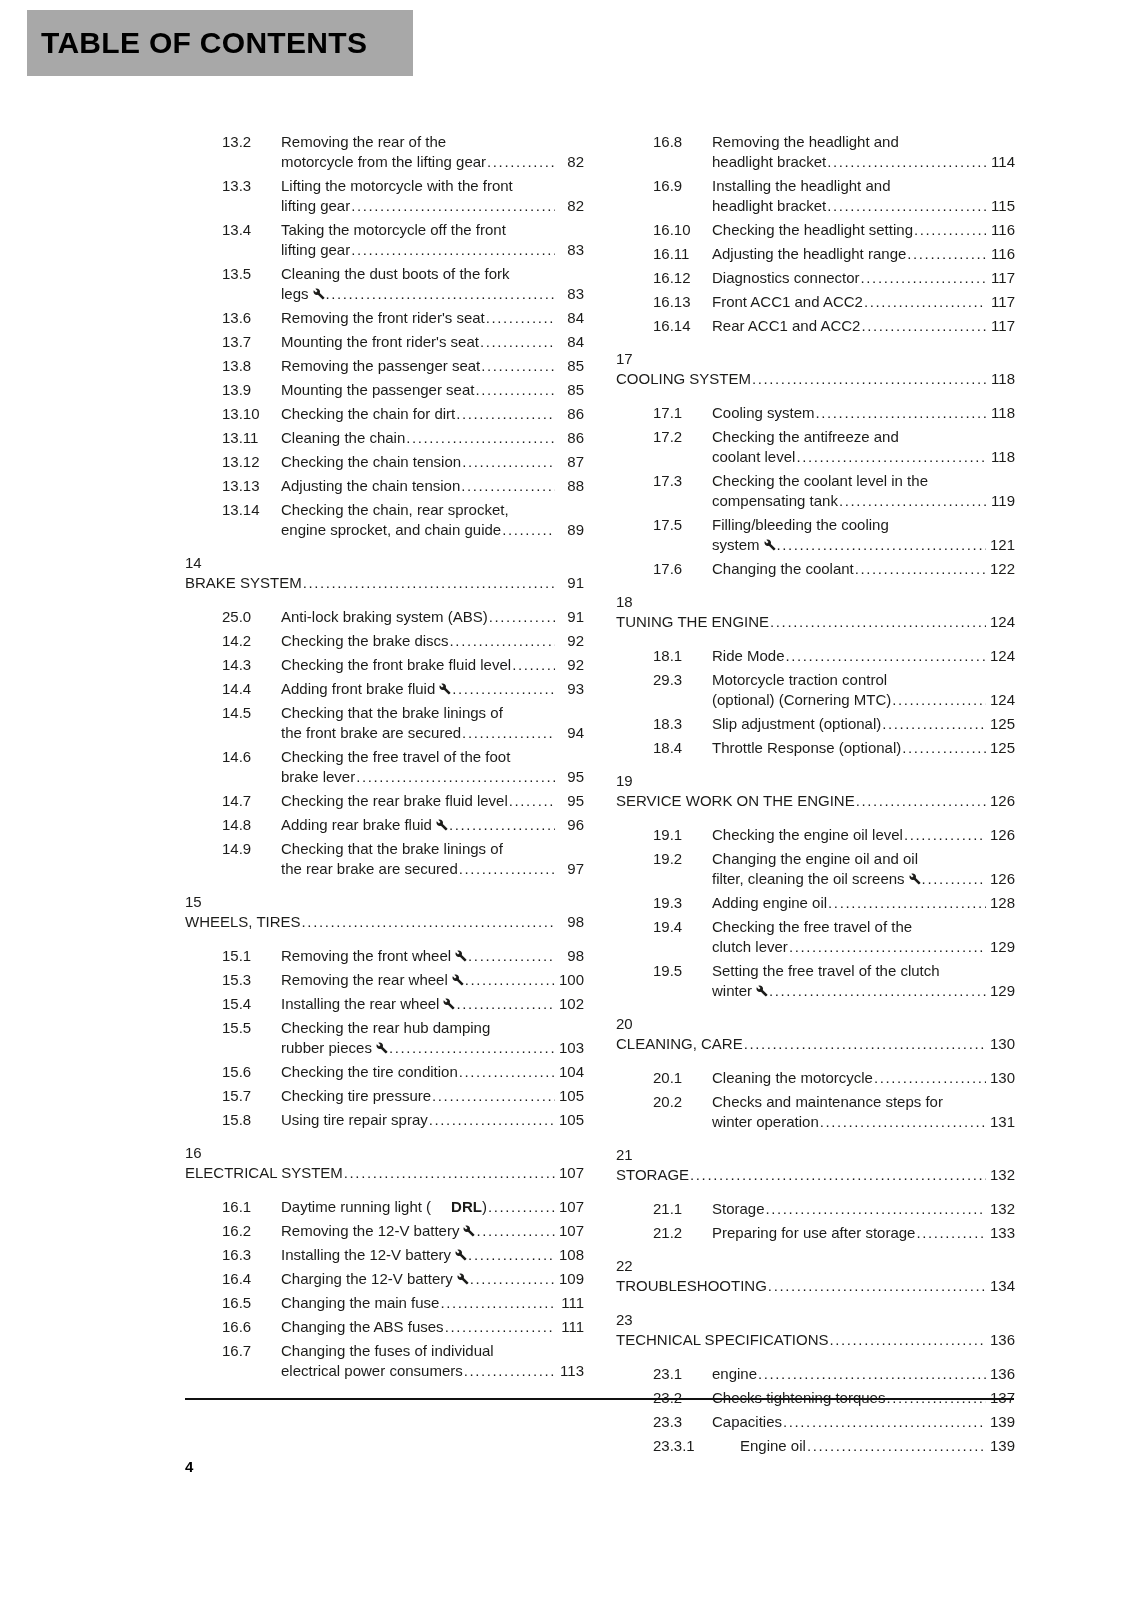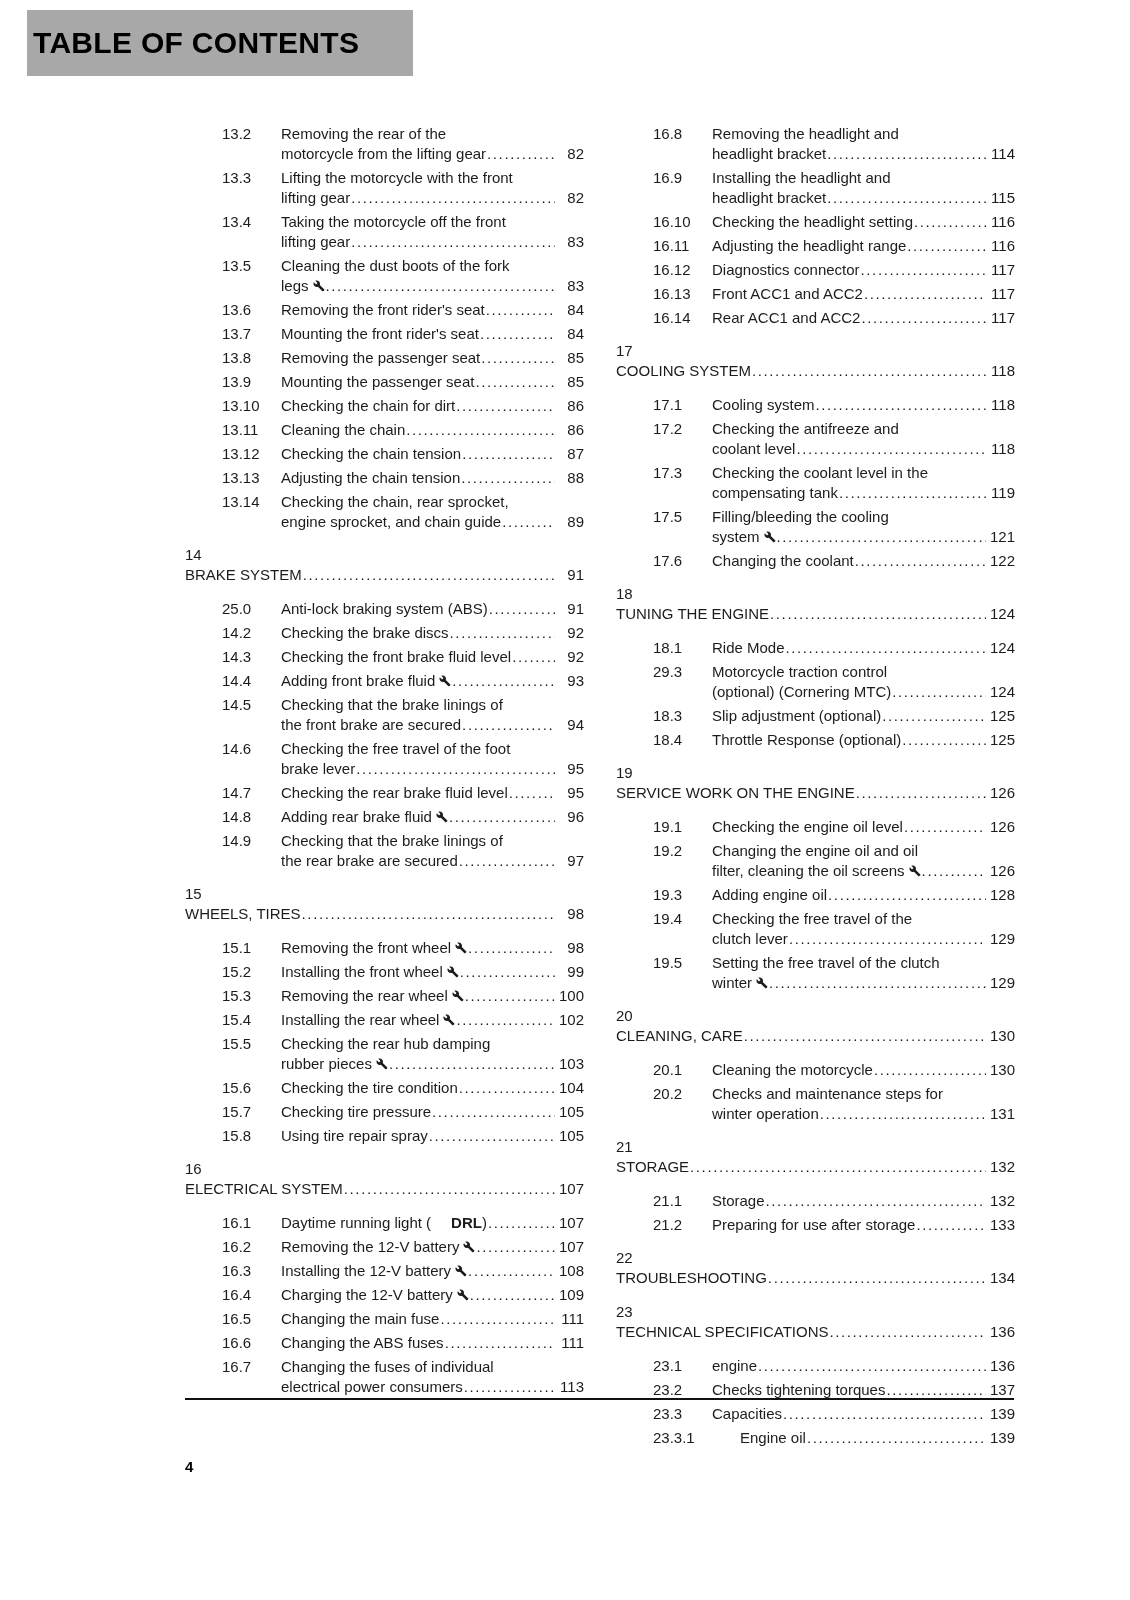--- a/index.html
+++ b/index.html
@@ -4,28 +4,28 @@
 <style>
   * { margin: 0; padding: 0; box-sizing: border-box; }
   html, body { background: #ffffff; }
   body {
     width: 1130px; height: 1600px; position: relative;
     font-family: "Liberation Sans", "DejaVu Sans", sans-serif;
     font-size: 15px; color: #1c1c1a;
   }
   .header-band {
     position: absolute; left: 27px; top: 10px; width: 386px; height: 66px;
-    background: #a8a8a8; display: flex; align-items: center; padding-left: 6px;
+    background: #a8a8a8; display: flex; align-items: center; padding-left: 14px;
   }
   .header-band h1 {
     font-size: 30px; font-weight: 700; color: #000; letter-spacing: 0.3px;
     white-space: nowrap;
   }
   .content {
-    position: absolute; left: 185px; top: 124px; width: 830px;
+    position: absolute; left: 185px; top: 132px; width: 830px;
     display: flex; gap: 32px;
   }
   .col { flex: 1; min-width: 0; }
   .section {}
   .entry { display: flex; margin-bottom: 4px; line-height: 20px; }
   .entry.item { padding-left: 37px; }
   .entry.chapter { margin-top: 13px; margin-bottom: 14px; flex-direction: column; }
   .e-num { width: 59px; flex-shrink: 0; }
   .e-num.wide { width: 87px; }
   .entry.chapter .e-num { width: 37px; }
@@ -343,35 +343,20 @@
                 <svg viewBox="0 0 24 24">
                   <path d="M22.7 19l-9.1-9.1c.9-2.3.4-5-1.5-6.9-2-2-5-2.4-7.4-1.3L9 6 6 9 1.6 4.7C.4 7.1.9 10.1 2.9 12.1c1.9 1.9 4.6 2.4 6.9 1.5l9.1 9.1c.4.4 1 .4 1.4 0l2.3-2.3c.5-.4.5-1.1.1-1.4z"></path>
                 </svg>
               </span>
               <span class="dots"></span>
               <span class="e-page">98</span>
             </div>
           </div>
         </div>
         <div class="entry item">
-          <span class="e-num">15.2</span>
-          <div class="e-body">
-            <div class="e-last">
-              <span class="e-text">Installing the front wheel</span>
-              <span class="wrench">
-                <svg viewBox="0 0 24 24">
-                  <path d="M22.7 19l-9.1-9.1c.9-2.3.4-5-1.5-6.9-2-2-5-2.4-7.4-1.3L9 6 6 9 1.6 4.7C.4 7.1.9 10.1 2.9 12.1c1.9 1.9 4.6 2.4 6.9 1.5l9.1 9.1c.4.4 1 .4 1.4 0l2.3-2.3c.5-.4.5-1.1.1-1.4z"></path>
-                </svg>
-              </span>
-              <span class="dots"></span>
-              <span class="e-page">99</span>
-            </div>
-          </div>
-        </div>
-        <div class="entry item">
           <span class="e-num">15.3</span>
           <div class="e-body">
             <div class="e-last">
               <span class="e-text">Removing the rear wheel</span>
               <span class="wrench">
                 <svg viewBox="0 0 24 24">
                   <path d="M22.7 19l-9.1-9.1c.9-2.3.4-5-1.5-6.9-2-2-5-2.4-7.4-1.3L9 6 6 9 1.6 4.7C.4 7.1.9 10.1 2.9 12.1c1.9 1.9 4.6 2.4 6.9 1.5l9.1 9.1c.4.4 1 .4 1.4 0l2.3-2.3c.5-.4.5-1.1.1-1.4z"></path>
                 </svg>
               </span>
               <span class="dots"></span>

